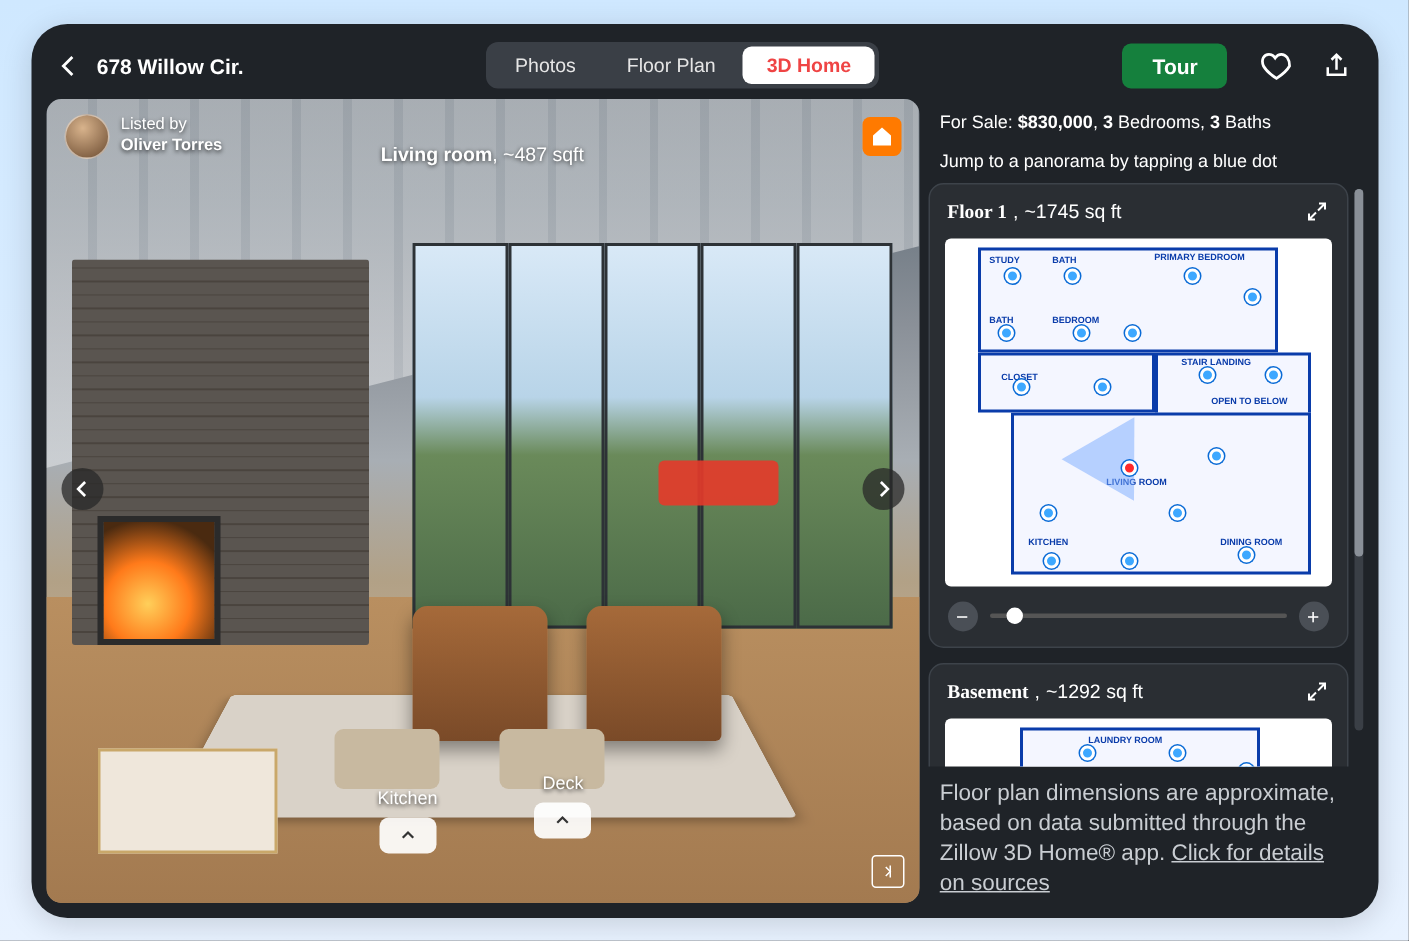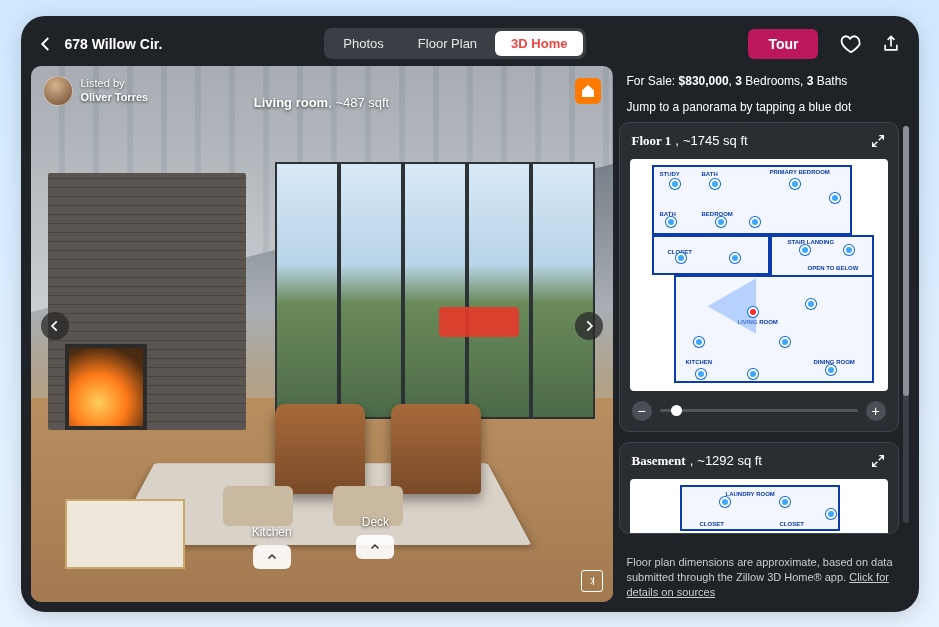--- a/index.html
+++ b/index.html
@@ -28,21 +28,21 @@
   .seg-control {
     margin-left: auto; margin-right: auto;
     display: flex; align-items: center;
     background: #3a3f46; border-radius: 8px; padding: 3px; gap: 2px;
   }
   .seg-item {
     padding: 5px 16px; font-size: 13px; color: #e6e6e6; border-radius: 6px; cursor: pointer;
   }
   .seg-item.active { background: #fff; color: #ef4444; font-weight: 600; }
   .tour-btn {
-    background: #be185d; color: #fff; border: none; border-radius: 6px;
+    background: #15803d; color: #fff; border: none; border-radius: 6px;
     padding: 7px 20px; font-size: 14px; font-weight: 600; cursor: pointer;
   }
   .icon-btn { width: 22px; height: 22px; cursor: pointer; display:flex; align-items:center; justify-content:center; }
   .icon-group { display:flex; gap:18px; align-items:center; margin-left:12px; }
 
   
   .main { flex: 1; display: flex; gap: 4px; min-height: 0; }
   .viewer {
     flex: 1; position: relative; border-radius: 10px; overflow: hidden;
     background:
@@ -164,21 +164,21 @@
   .zoom-btn { width:20px; height:20px; border-radius:50%; background:#4a4f56; display:flex; align-items:center; justify-content:center; cursor:pointer; font-size:14px; }
   .zoom-track { flex:1; height:3px; background:#555; border-radius:2px; position:relative; }
   .zoom-thumb { position:absolute; left:6%; top:-4px; width:11px; height:11px; border-radius:50%; background:#fff; cursor:pointer; }
 
   .floorplan2 {
     background:#fff; margin:0 10px 0 10px; border-radius:4px 4px 0 0; position:relative;
     height:54px;
   }
 
   .footnote {
-    font-size:11px; color:#c9cdd2; padding:8px 10px 2px 10px; line-height:1.35;
+    font-size:15px; color:#c9cdd2; padding:8px 10px 2px 10px; line-height:1.35;
   }
   .footnote u { text-decoration: underline; cursor:pointer; }
 </style>
 </head>
 <body>
 
 <div class="device">
 
   <div class="topbar">
     <div class="back-chevron">

